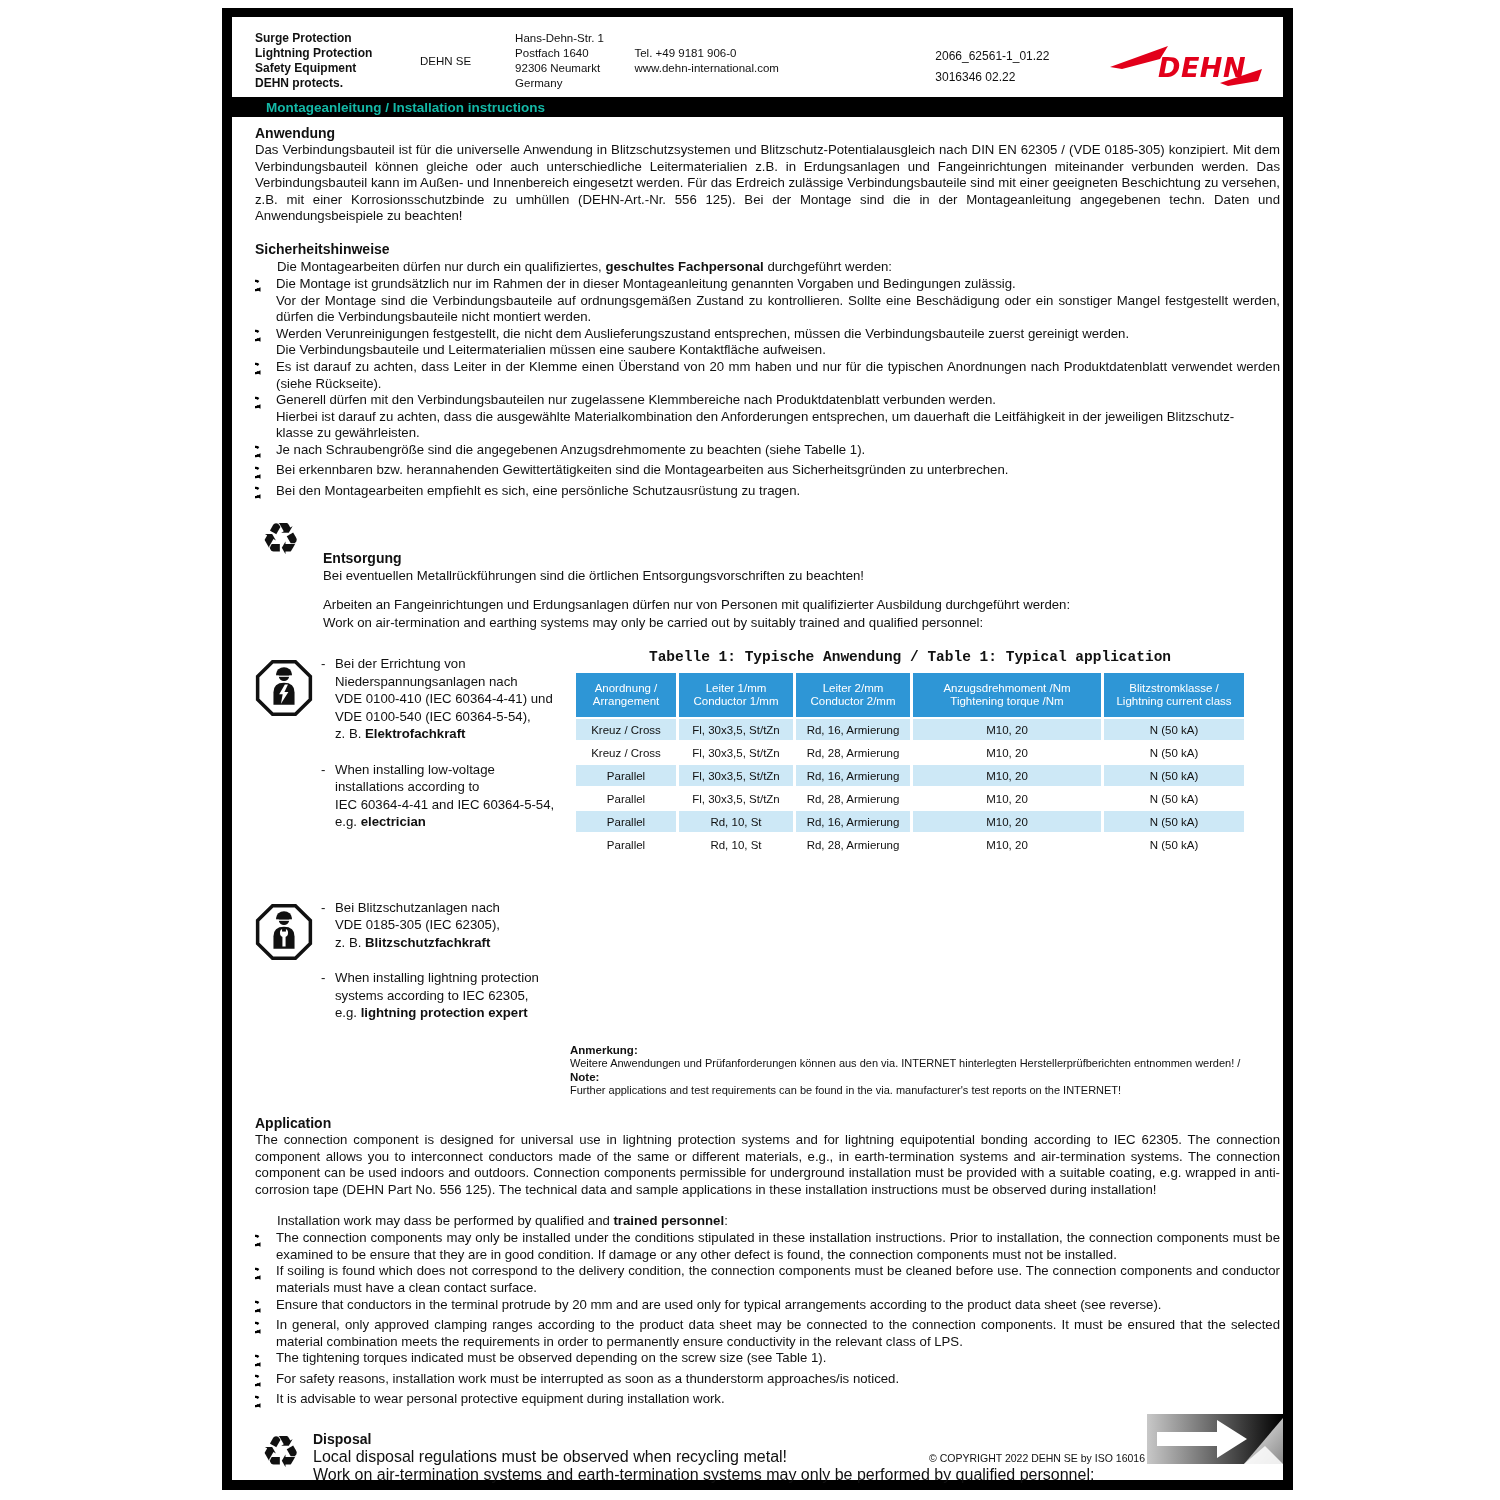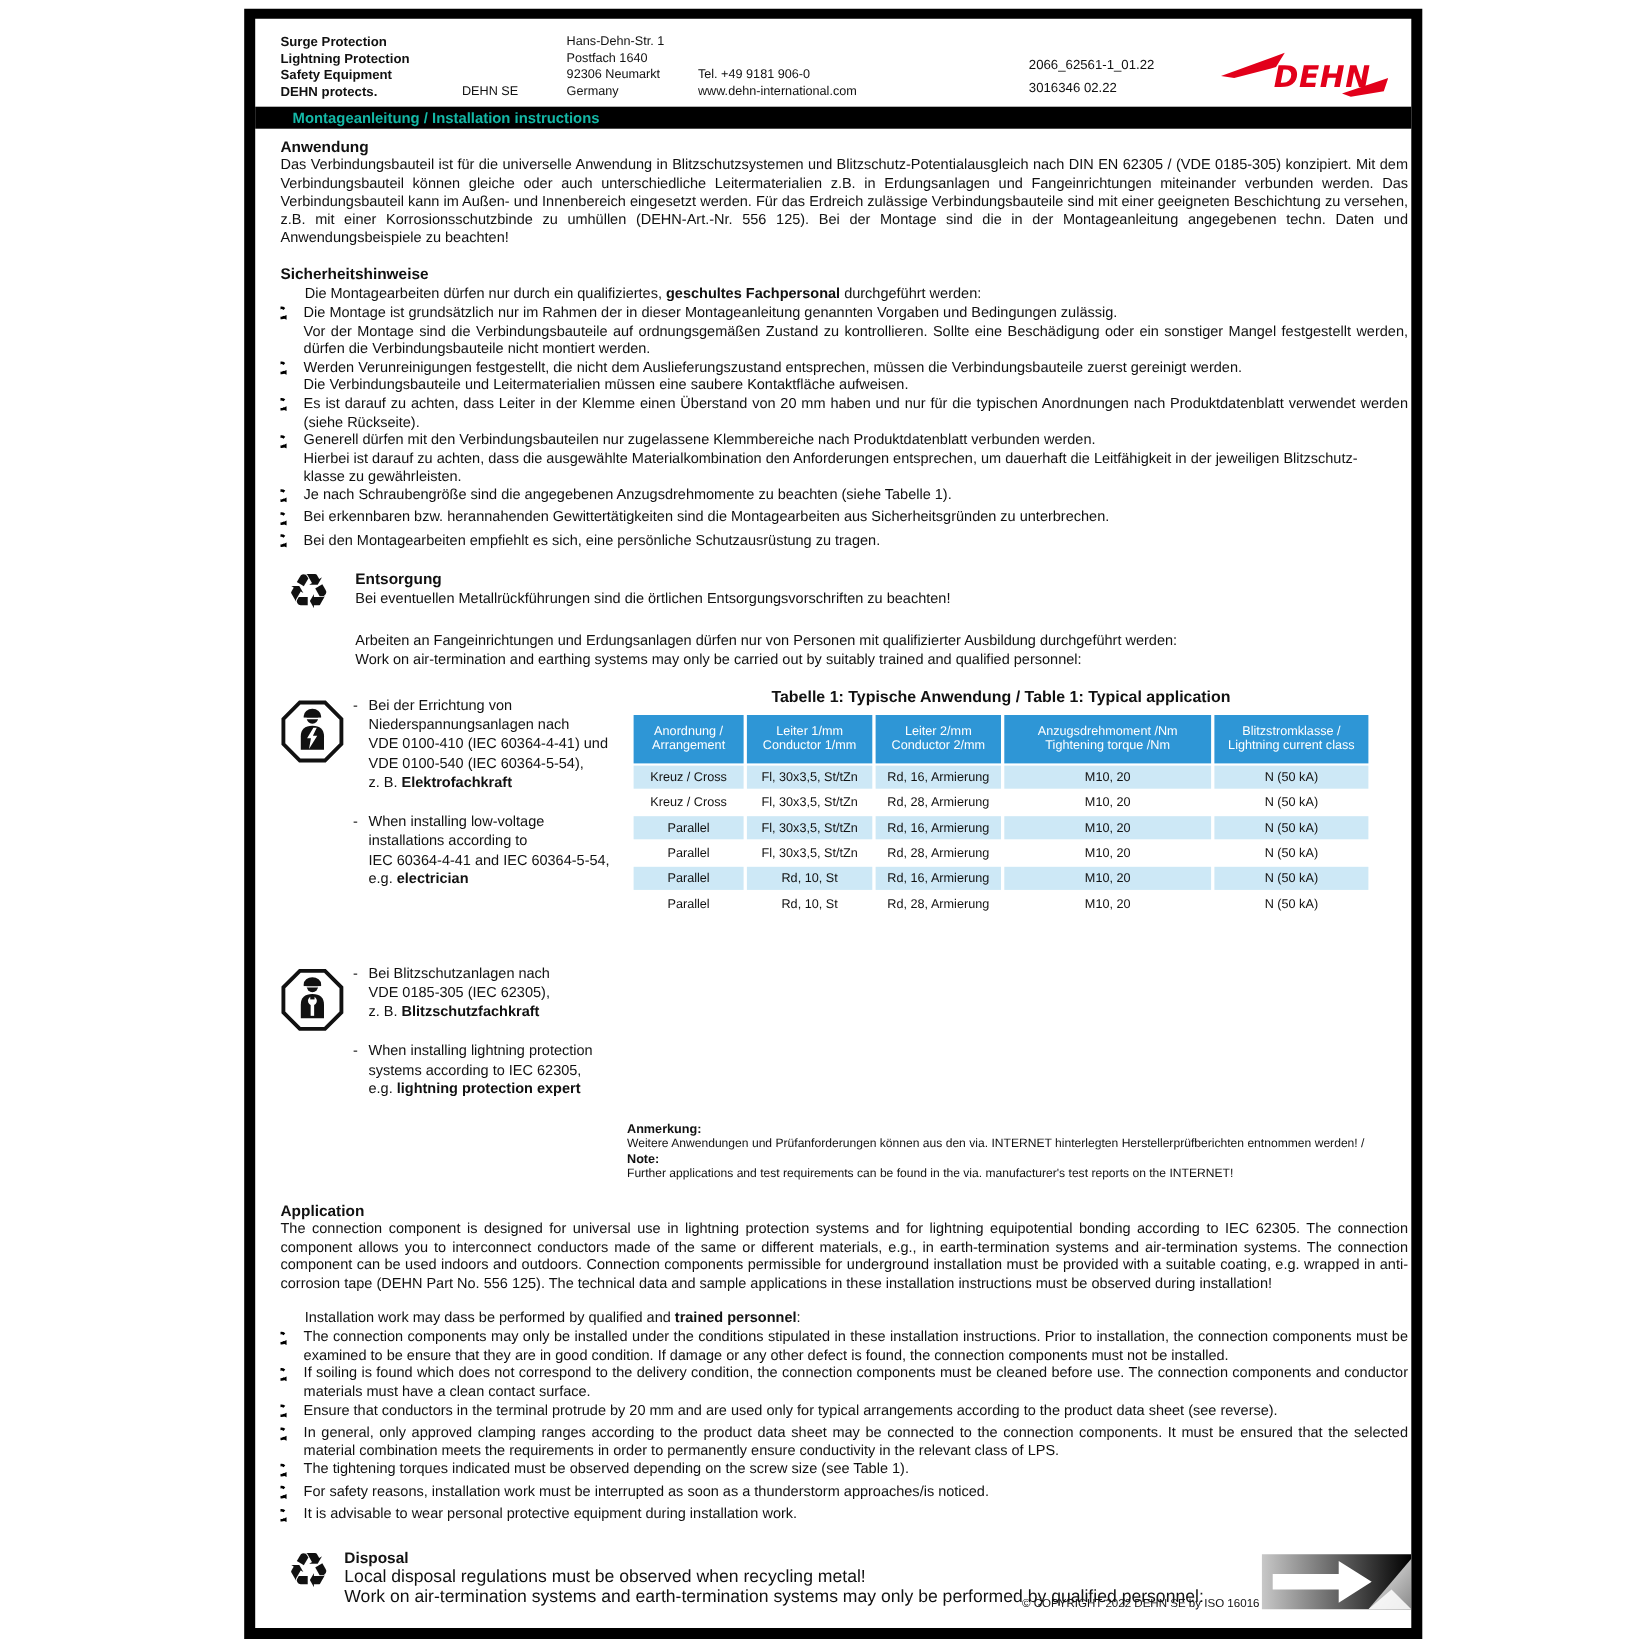--- a/index.html
+++ b/index.html
@@ -3,21 +3,21 @@
 <meta charset="utf-8">
 <style>
   html,body{margin:0;padding:0;background:#fff;}
   .page{position:relative;width:1500px;height:1500px;background:#fff;overflow:hidden;
         font-family:"Liberation Sans","DejaVu Sans",sans-serif;color:#111;}
   .sheet{position:absolute;left:222px;top:8px;width:1071px;height:1482px;box-sizing:border-box;
          border:10px solid #000;border-top-width:9px;background:#fff;}
   .content{position:relative;width:100%;height:100%;box-sizing:border-box;padding:10px 3px 0 23px;}
 
   
-  .hdr{display:flex;align-items:flex-end;padding-top:4px;}
+  .hdr{display:flex;align-items:center;padding-top:4px;}
   .hdr .tagline{width:170px;font-weight:bold;font-size:12px;line-height:15px;}
   .hdr .company{width:98px;font-size:11.5px;line-height:15px;}
   .hdr .addr{width:123px;font-size:11.5px;line-height:15px;}
   .hdr .contact{width:310px;font-size:11.5px;line-height:15px;}
   .hdr .docnums{width:180px;font-size:12px;line-height:21px;padding-top:12px;}
   .hdr .logo{flex:1;display:flex;justify-content:flex-end;padding-right:18px;padding-top:10px;}
 
   .titlebar{margin:6px -3px 0 -23px;background:#000;color:#14b8a6;font-weight:bold;font-size:13.5px;
             height:20px;display:flex;align-items:center;padding-left:34px;}
 
@@ -26,36 +26,36 @@
   .sec-anwendung{margin-top:7px;}
   .sec-sicherheit{margin-top:15px;}
   .intro-line{font-size:13.2px;line-height:17px;padding-left:22px;}
   .bullets{margin-top:1px;}
   .bi{display:flex;gap:8px;margin:0;}
   .bi .bico{flex:0 0 13px;margin-top:2.5px;}
   .bi .bt{flex:1;font-size:13.2px;line-height:16.6px;text-align:justify;white-space:pre-line;}
 
   .iconrow{display:flex;margin-top:14px;}
   .recycle{font-size:44px;line-height:44px;margin-left:6px;width:52px;color:#111;}
-  .iconrow .itxt{margin-left:10px;}
+  .iconrow .itxt{margin-left:10px;margin-top:32px;}
   .iconrow .itxt .l1{font-size:13.2px;line-height:17px;}
   .qualified{margin-left:68px;margin-top:12px;font-size:13.2px;line-height:17.5px;}
 
   .twocol{display:flex;margin-top:16px;}
   .leftcol{width:318px;flex:0 0 318px;}
   .rightcol{flex:1;padding-right:60px;}
   .pers{display:flex;margin-top:8px;}
   .pers .oct{flex:0 0 58px;margin-top:4px;}
   .pers .ptxt{margin-left:8px;}
   .pitem{display:flex;font-size:13.2px;line-height:17.5px;}
   .pitem .dash{width:14px;}
   .pitem.en{margin-top:18px;}
   .pers2{margin-top:68px;}
 
-  .tbl-title{font-size:14.5px;font-weight:bold;text-align:center;margin:2px 0 6px 0;}
+  .tbl-title{font-size:14.5px;font-weight:bold;text-align:center;margin:2px 0 6px 0;font-family:Liberation Mono, monospace;}
   table.app{border-collapse:separate;border-spacing:3px 2px;table-layout:fixed;width:656px;}
   table.app td{font-size:11.5px;text-align:center;vertical-align:middle;padding:2px 3px;height:17px;}
   table.app .hdc{color:#fff;font-size:11.5px;line-height:13.5px;height:40px;}
   .rowalt td{}
   
   .anmerk{margin-left:315px;margin-top:22px;font-size:11px;line-height:13.5px;}
   .anmerk .b{font-weight:bold;font-size:11.5px;}
 
   .sec-application{margin-top:16px;}
   .sec-safety{margin-top:14px;}

